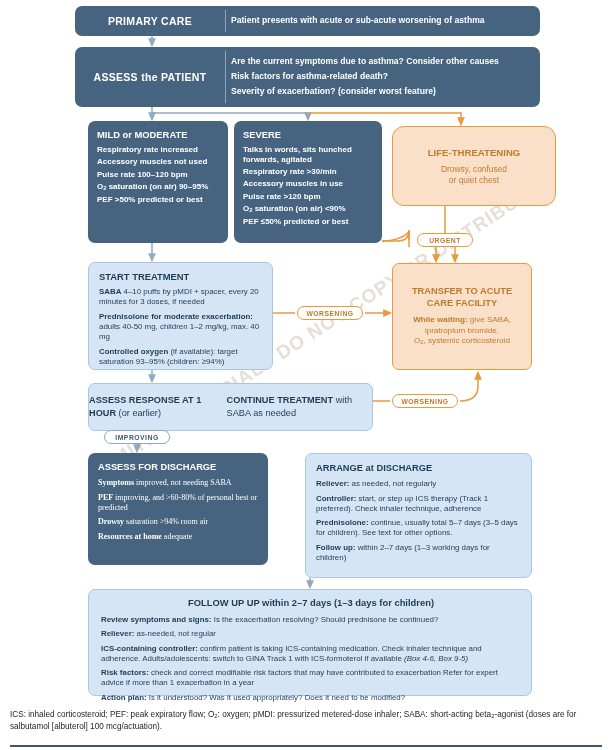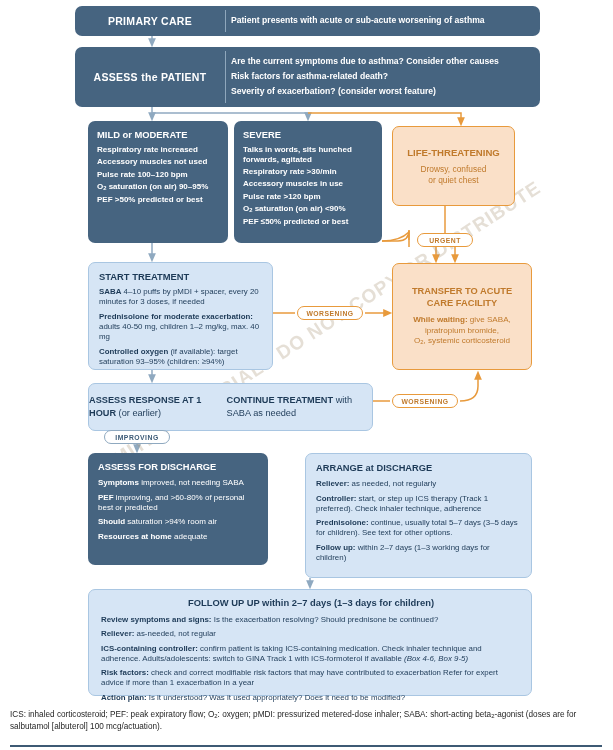--- a/index.html
+++ b/index.html
@@ -37,22 +37,22 @@
     display:flex; flex-direction:column; justify-content:center;
     font-size:8.6px; font-weight:bold; line-height:1.15;
   }
   .split-right .ln { margin-bottom:5px; }
   .split-right .ln:last-child { margin-bottom:0; }
   #primary-care-row .split-right { font-size:8.6px; }
 
   
   #mild-box   { left:88px;  top:121px; width:140px; height:122px; padding:8px 8px 6px 9px; }
   #severe-box { left:234px; top:121px; width:148px; height:122px; padding:8px 8px 6px 9px; }
-  #life-box   { left:392px; top:126px; width:123px; height:80px;  padding:8px; text-align:center;
-                display:flex; flex-direction:column; align-items:center; justify-content:center; }
+  #life-box   { left:392px; top:126px; width:164px; height:80px;  padding:8px; text-align:center;
+                display:flex; flex-direction:column; align-items:center; justify-content:center;border-radius:12px; }
   .sev-title { font-weight:bold; font-size:9.4px; margin-bottom:5px; }
   .sev-line  { font-size:8px; font-weight:bold; line-height:1.22; margin-bottom:2.5px; }
 
   #life-box .sev-title { font-size:9.6px; margin-bottom:6px; color:#c07a2c; }
   #life-box .sev-sub { font-size:8.4px; line-height:1.3; color:#c07a2c; }
 
   
   #start-treatment-box { left:88px; top:262px; width:185px; height:108px; padding:8px 8px 6px 10px; }
   #start-treatment-box .t-title { font-weight:bold; font-size:9.4px; margin-bottom:5px; }
   #start-treatment-box .p { font-size:7.9px; line-height:1.26; margin-bottom:5px; }
@@ -64,21 +64,21 @@
   #transfer-box .p { font-size:8.1px; line-height:1.3; }
 
   
   #assess-response-box { left:88px; top:383px; width:285px; height:48px;
       display:flex; flex-direction:row; align-items:center; justify-content:center; }
   #assess-response-box .ar { font-size:9.2px; line-height:1.45; }
 
   
   #assess-discharge-box { left:88px; top:453px; width:180px; height:112px; padding:9px 8px 6px 10px; }
   #assess-discharge-box .t-title { font-weight:bold; font-size:9.3px; margin-bottom:6px; }
-  #assess-discharge-box .p { font-size:8px; line-height:1.26; margin-bottom:4.5px; }
+  #assess-discharge-box .p { font-size:8px; line-height:1.26; margin-bottom:4.5px;font-family:Liberation Serif, serif; }
 
   #arrange-discharge-box { left:305px; top:453px; width:227px; height:125px; padding:9px 9px 6px 10px; }
   #arrange-discharge-box .t-title { font-weight:bold; font-size:9.3px; margin-bottom:6px; }
   #arrange-discharge-box .p { font-size:7.9px; line-height:1.28; margin-bottom:4.5px; }
 
   
   #followup-box { left:88px; top:589px; width:444px; height:107px; padding:7px 10px 6px 12px; }
   #followup-box .fu-title { font-weight:bold; font-size:9.4px; text-align:center; margin-bottom:7px; }
   #followup-box .p { font-size:7.9px; line-height:1.3; margin-bottom:4px; }
   #followup-box .p i { font-style:italic; }
@@ -264,21 +264,21 @@
 
   <div class="box dark" id="assess-discharge-box">
     <div class="t-title">ASSESS FOR DISCHARGE</div>
     <div class="p">
       <b>Symptoms</b><span> improved, not needing SABA</span>
     </div>
     <div class="p">
       <b>PEF</b><span> improving, and &gt;60-80% of personal best or predicted</span>
     </div>
     <div class="p">
-      <b>Should</b><span> saturation &gt;94% room air</span>
+      <b>Drowsy</b><span> saturation &gt;94% room air</span>
     </div>
     <div class="p">
       <b>Resources at home</b><span> adequate</span>
     </div>
   </div>
 
   <div class="box lite" id="arrange-discharge-box">
     <div class="t-title">ARRANGE at DISCHARGE</div>
     <div class="p">
       <b>Reliever:</b><span> as needed, not regularly</span>

